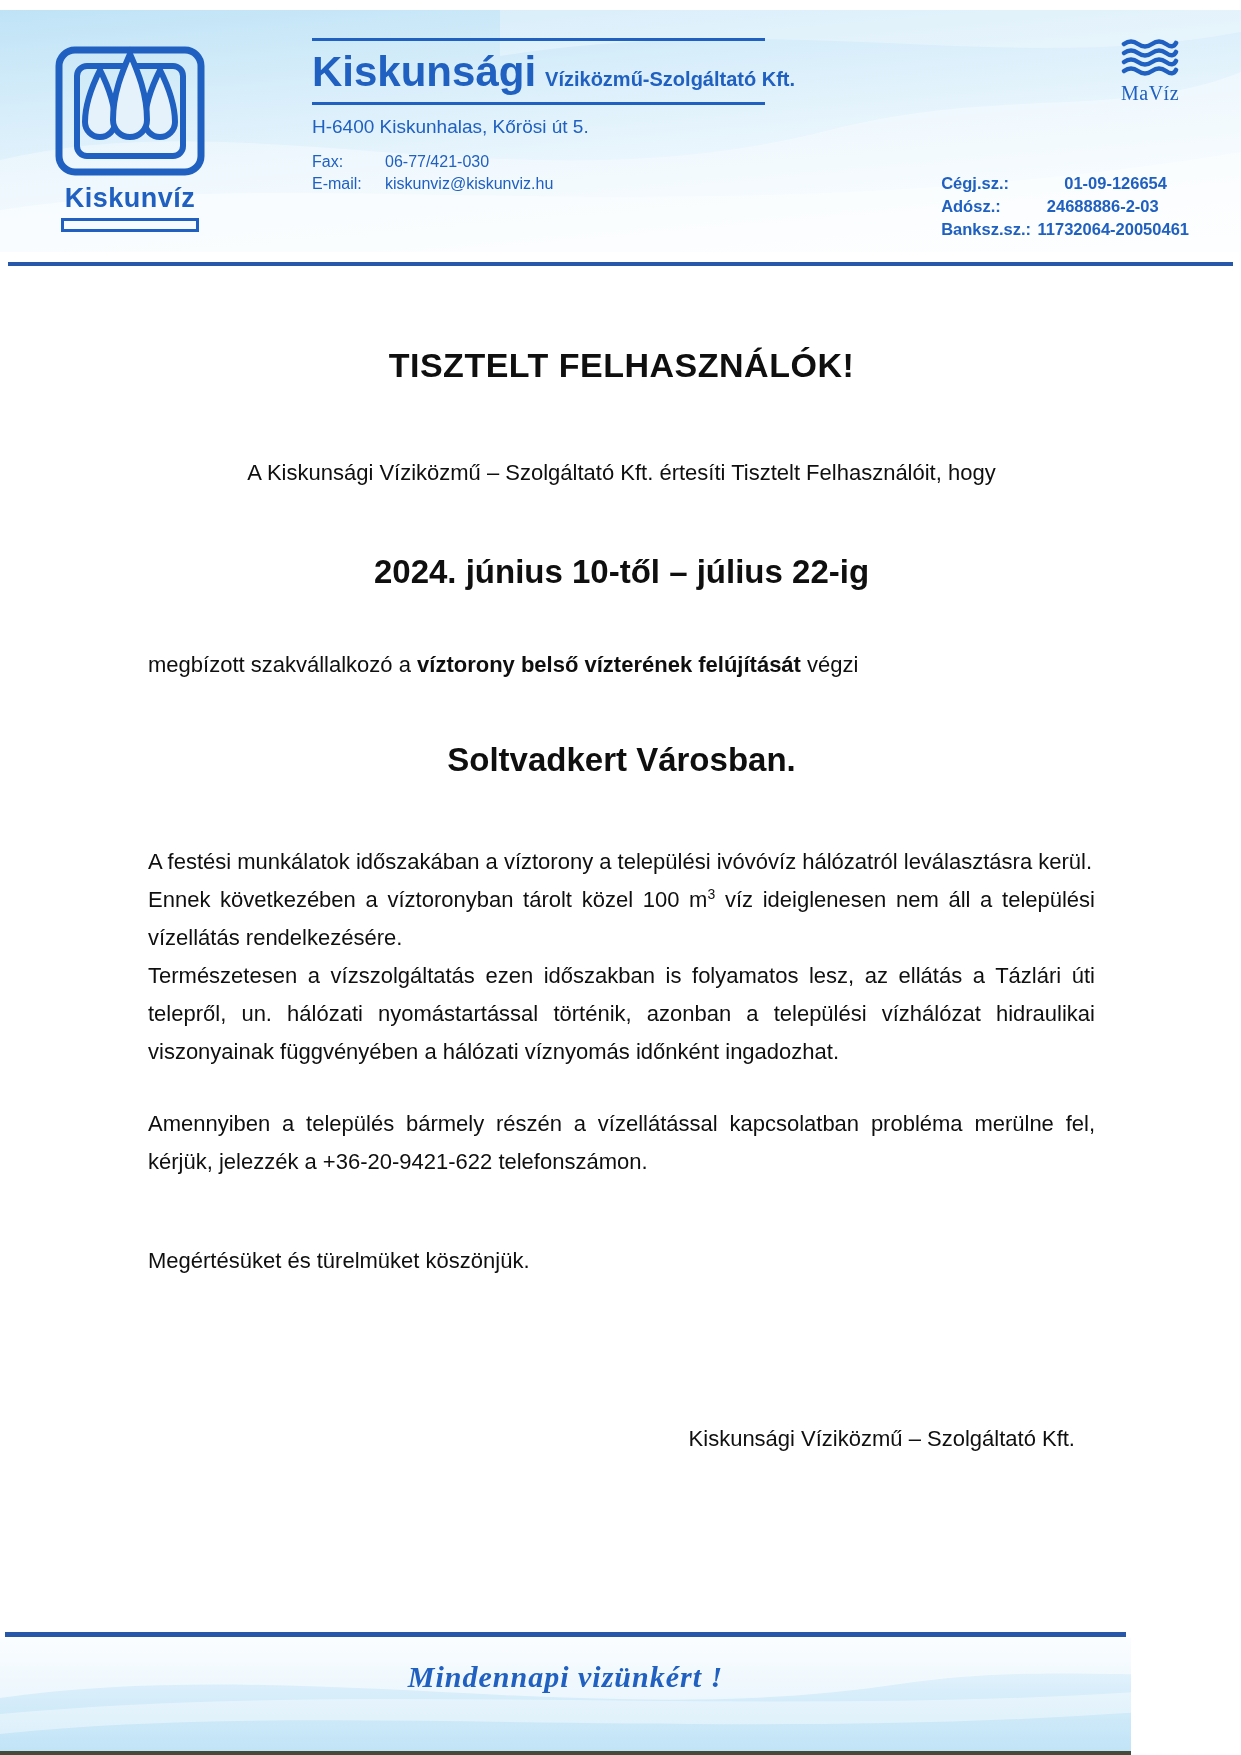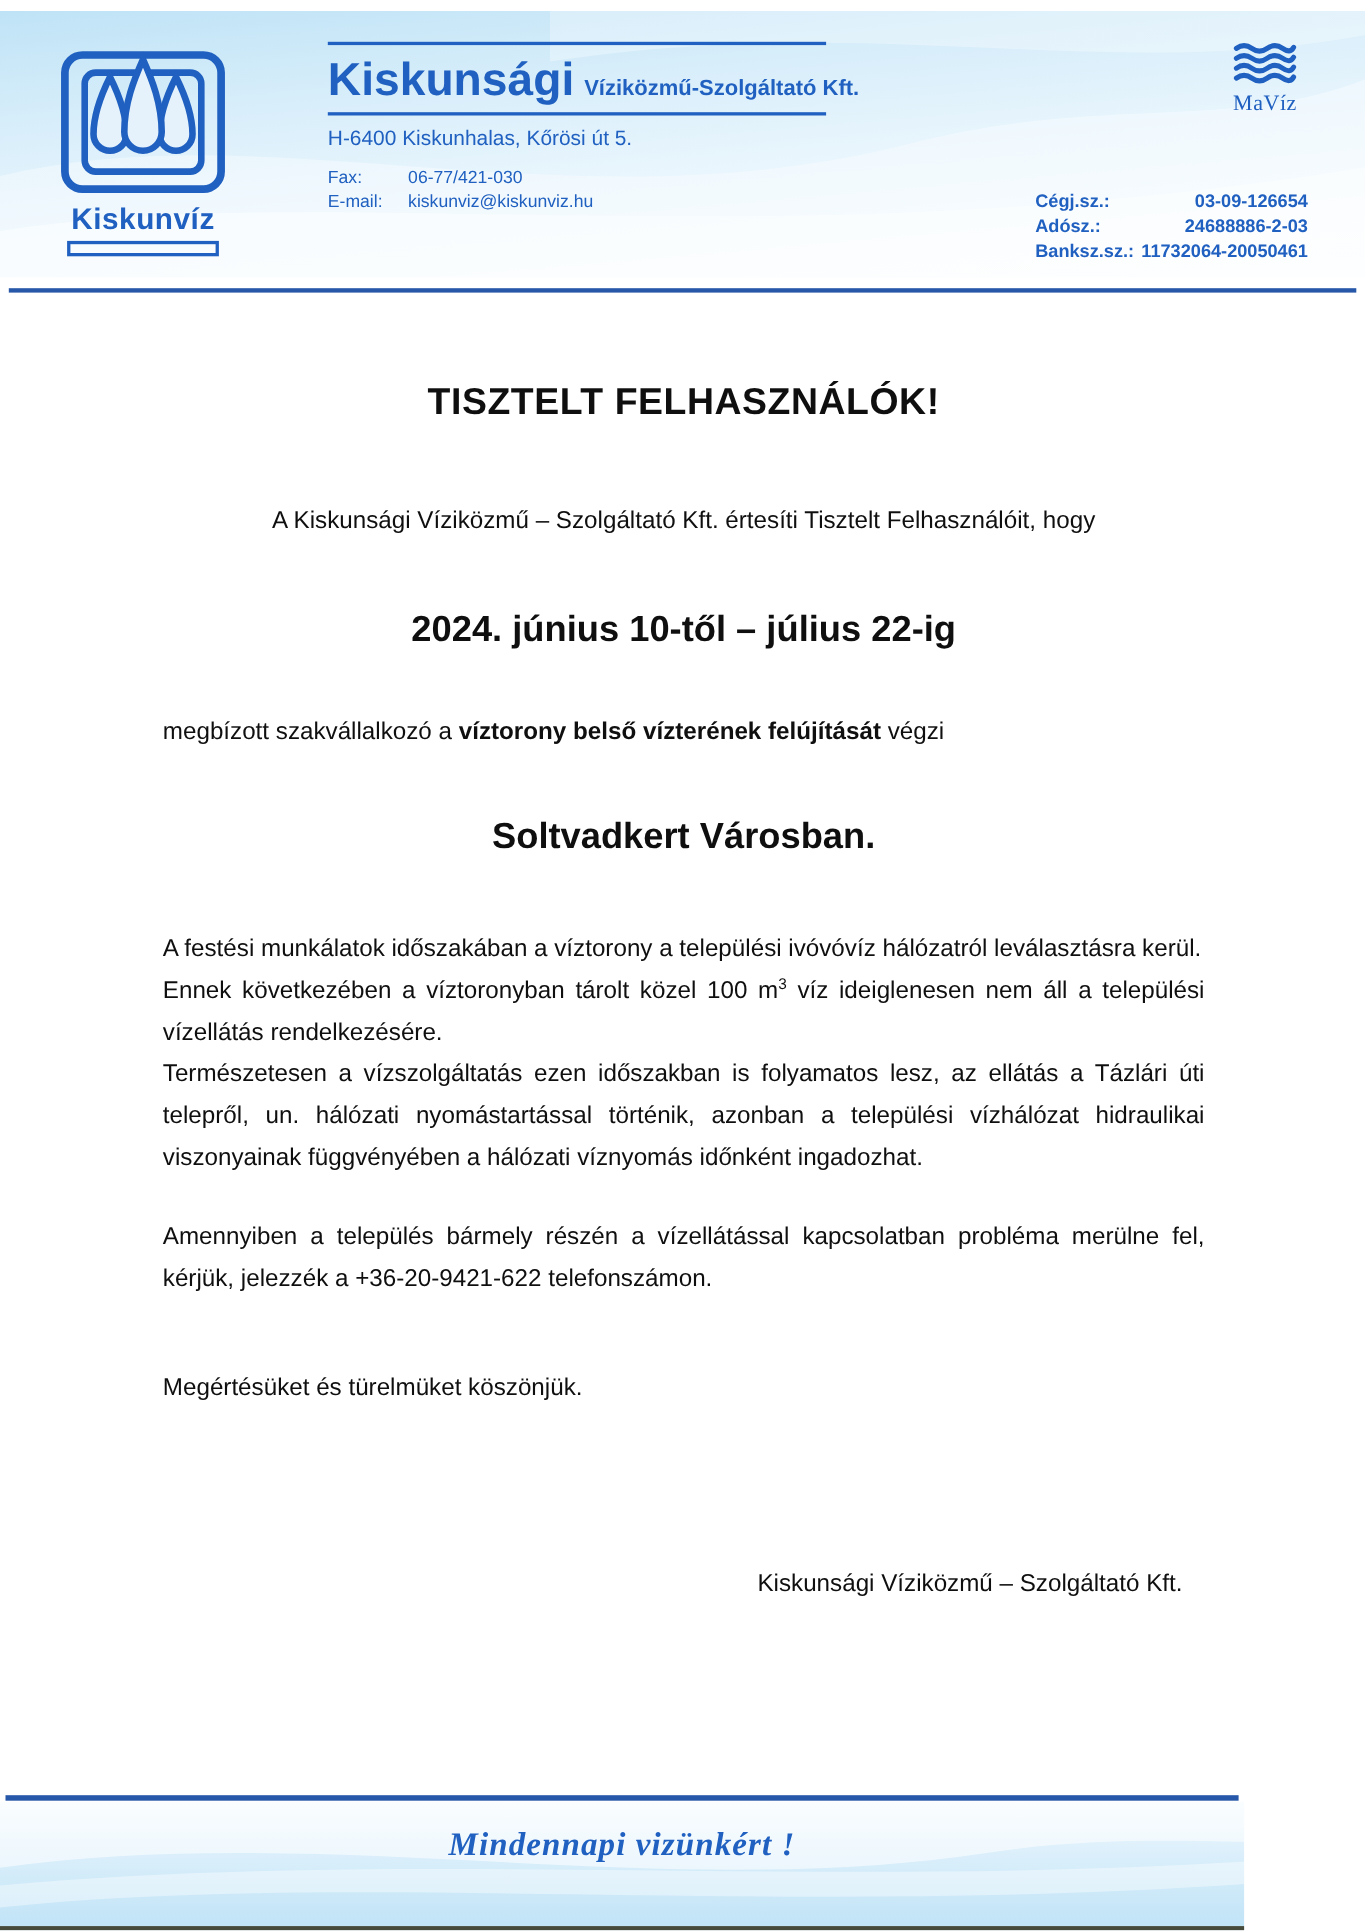--- a/index.html
+++ b/index.html
@@ -16,35 +16,35 @@
     overflow:hidden;
   }
   .band-waves { position:absolute; top:0; left:0; }
 
   .logo-block { position:absolute; left:55px; top:36px; width:150px; text-align:center; }
   .logo-text {
     font-size:27px; font-weight:bold; color:#2060c0; letter-spacing:.5px; margin-top:3px;
   }
   .logo-bar { width:132px; height:8px; border:3px solid #2060c0; margin:4px auto 0; background:transparent; }
 
-  .title-block { position:absolute; left:298px; top:28px; width:460px; }
+  .title-block { position:absolute; left:312px; top:28px; width:460px; }
   .rule { width:453px; height:3px; background:#2060c0; }
   .company-line { white-space:nowrap; margin:7px 0 6px; }
   .company-main { font-size:42px; font-weight:bold; color:#2060c0; }
   .company-suffix { font-size:20px; font-weight:bold; color:#2060c0; margin-left:9px; }
   .address { margin-top:11px; font-size:19px; color:#2060c0; }
   .contacts { margin-top:13px; font-size:16px; color:#2060c0; }
   .contact-row { display:flex; line-height:22px; }
   .contact-label { width:73px; }
 
   .maviz { position:absolute; left:1116px; top:28px; width:68px; text-align:center; }
   .maviz-text { font-family:"Liberation Serif", serif; font-size:20px; color:#2060c0; margin-top:-2px; letter-spacing:.5px; }
 
   .registration { position:absolute; right:52px; top:162px; font-size:16.5px; font-weight:bold; color:#2060c0; }
-  .reg-row { display:flex; justify-content:space-between; line-height:23px; }
+  .reg-row { display:flex; justify-content:flex-start; line-height:23px; }
   .reg-label { text-align:right; }
   .reg-value { width:158px; text-align:right; }
 
   .separator { position:absolute; left:8px; right:8px; top:262px; height:4px; background:#2757a8; }
 
   
   main { position:absolute; top:266px; left:0; width:1241px; }
   .inner { padding:0 146px 0 148px; }
   .doc-title { margin:79px 0 0; text-align:center; font-size:34px; font-weight:bold; letter-spacing:.5px; line-height:40px; }
   .intro { margin:73px 0 0; text-align:center; font-size:22px; line-height:30px; }
@@ -125,21 +125,21 @@
           <path d="M5,24 Q12,19 19,24 T33,24 T47,24 T57,23"></path>
           <path d="M5,33 Q12,28 19,33 T33,33 T47,33 T57,32"></path>
         </g>
       </svg>
       <div class="maviz-text">MaVíz</div>
     </div>
 
     <div class="registration">
       <div class="reg-row">
         <span class="reg-label">Cégj.sz.:</span>
-        <span class="reg-value">03-09-126654</span>
+        <span class="reg-value">01-09-126654</span>
       </div>
       <div class="reg-row">
         <span class="reg-label">Adósz.:</span>
         <span class="reg-value">24688886-2-03</span>
       </div>
       <div class="reg-row">
         <span class="reg-label">Banksz.sz.:</span>
         <span class="reg-value">11732064-20050461</span>
       </div>
     </div>

